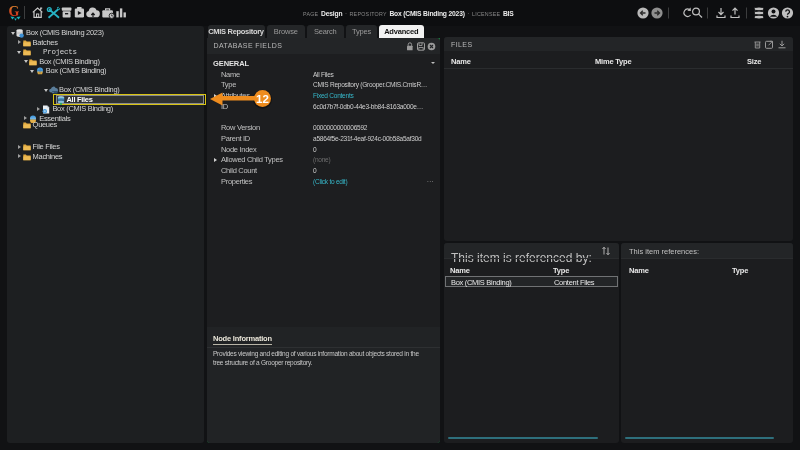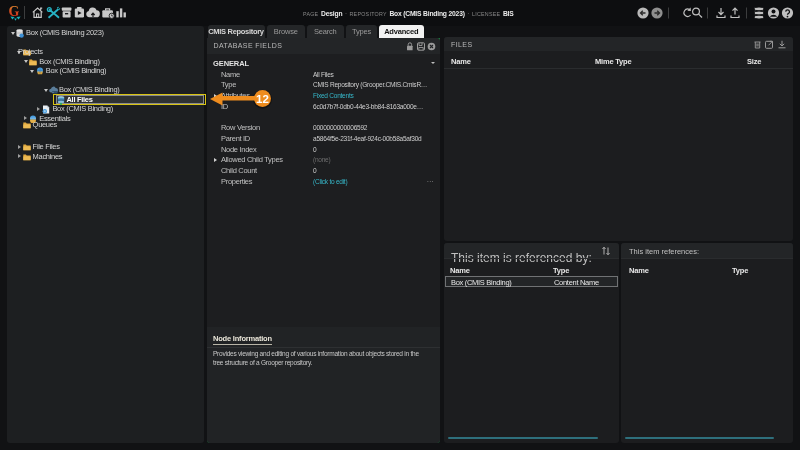--- a/index.html
+++ b/index.html
@@ -163,29 +163,39 @@
         <span class="tico" style="left:9.0px;">
           <svg width="8" height="9" viewBox="0 0 8 9">
             <ellipse cx="3.6" cy="1.6" rx="3.1" ry="1.3" fill="#e8e8e8"></ellipse>
             <path d="M0.5 1.6 v5 a3.1 1.3 0 0 0 6.2 0 v-5" fill="#dcdcdc"></path>
             <ellipse cx="3.6" cy="4.1" rx="3.1" ry="1.2" fill="#c9c9c9"></ellipse>
             <circle cx="5.6" cy="6.6" r="2.2" fill="#3d8fd4"></circle>
           </svg>
         </span>
         <span class="tlab" style="left:19.0px;">Box (CMIS Binding 2023)</span>
       </div>
+<div class="trow" style="left:0;top:11.5px;width:197px;">
+        <span class="tar col" style="left:10.6px;top:2.5px;"></span>
+        <span class="tico" style="left:15.6px;">
+          <svg width="8" height="8" viewBox="0 0 8 8">
+            <path d="M0.3 1.6 h2.6 l0.8 1 h3.9 v4.6 h-7.3 Z" fill="#e2a93e"></path>
+            <path d="M0.3 3.4 h7.3 v3.8 h-7.3 Z" fill="#edbb55"></path>
+          </svg>
+        </span>
+        <span class="tlab" style="left:25.6px;">Batches</span>
+      </div>
 <div class="trow" style="left:0;top:21.0px;width:197px;">
         <span class="tar exp" style="left:10.1px;top:3.5px;"></span>
         <span class="tico" style="left:15.6px;">
           <svg width="8" height="8" viewBox="0 0 8 8">
             <path d="M0.3 1.6 h2.6 l0.8 1 h3.9 v4.6 h-7.3 Z" fill="#e2a93e"></path>
             <path d="M0.3 3.4 h7.3 v3.8 h-7.3 Z" fill="#edbb55"></path>
           </svg>
         </span>
-        <span class="tlab" style="left:11px;">Projects</span>
+        <span class="tlab" style="left:36px;font-family:Liberation Mono, monospace;">Projects</span>
       </div>
 <div class="trow" style="left:0;top:30.5px;width:197px;">
         <span class="tar exp" style="left:16.7px;top:3.5px;"></span>
         <span class="tico" style="left:22.2px;">
           <svg width="8" height="8" viewBox="0 0 8 8">
             <path d="M0.3 1.6 h2.6 l0.8 1 h3.9 v4.6 h-7.3 Z" fill="#e2a93e"></path>
             <path d="M0.3 3.4 h7.3 v3.8 h-7.3 Z" fill="#edbb55"></path>
           </svg>
         </span>
         <span class="tlab" style="left:32.2px;">Box (CMIS Binding)</span>
@@ -382,21 +392,21 @@
   <svg style="position:absolute;left:157.5px;top:3px;" width="10" height="10" viewBox="0 0 10 10" fill="none" stroke="#b0b0b0" stroke-width="1">
     <path d="M3 8.5 V1.5 M1.5 3 L3 1.2 L4.5 3"></path>
     <path d="M7 1.5 V8.5 M5.5 7 L7 8.8 L8.5 7"></path>
   </svg>
 </div>
 <div class="abs" style="left:0;top:15px;width:175px;border-top:1px solid #2a2c2e;"></div>
 <div class="abs colhdr" style="left:6.5px;top:22.5px;">Name</div>
 <div class="abs colhdr" style="left:109.5px;top:22.5px;">Type</div>
 <div class="abs" style="left:1px;top:33px;width:173px;height:10.5px;background:#232527;border:1px solid #707274;">
   <span style="position:absolute;left:5.5px;top:0.5px;font-size:7.5px;letter-spacing:-0.3px;color:#e8e8e8;">Box (CMIS Binding)</span>
-  <span style="position:absolute;left:108.5px;top:0.5px;font-size:7.5px;letter-spacing:-0.3px;color:#e8e8e8;">Content Name</span>
+  <span style="position:absolute;left:108.5px;top:0.5px;font-size:7.5px;letter-spacing:-0.3px;color:#e8e8e8;">Content Files</span>
 </div>
 <div class="abs" style="left:4.5px;top:193.5px;width:150px;height:2.5px;background:#2e6f7c;border-radius:1px;"></div>
 </div>
   <div class="panel" id="refs" style="left:621px;top:243px;width:172px;height:200px;background:#1c1d1f;">
 <div class="abs" style="left:0;top:0;width:172px;height:15px;background:#232527;border-radius:3px 3px 0 0;">
   <span style="position:absolute;left:8px;top:3.5px;font-size:7.5px;color:#c0c0c0;">This item references:</span>
 </div>
 <div class="abs" style="left:0;top:15px;width:172px;border-top:1px solid #2a2c2e;"></div>
 <div class="abs colhdr" style="left:8px;top:22.5px;">Name</div>
 <div class="abs colhdr" style="left:111px;top:22.5px;">Type</div>

